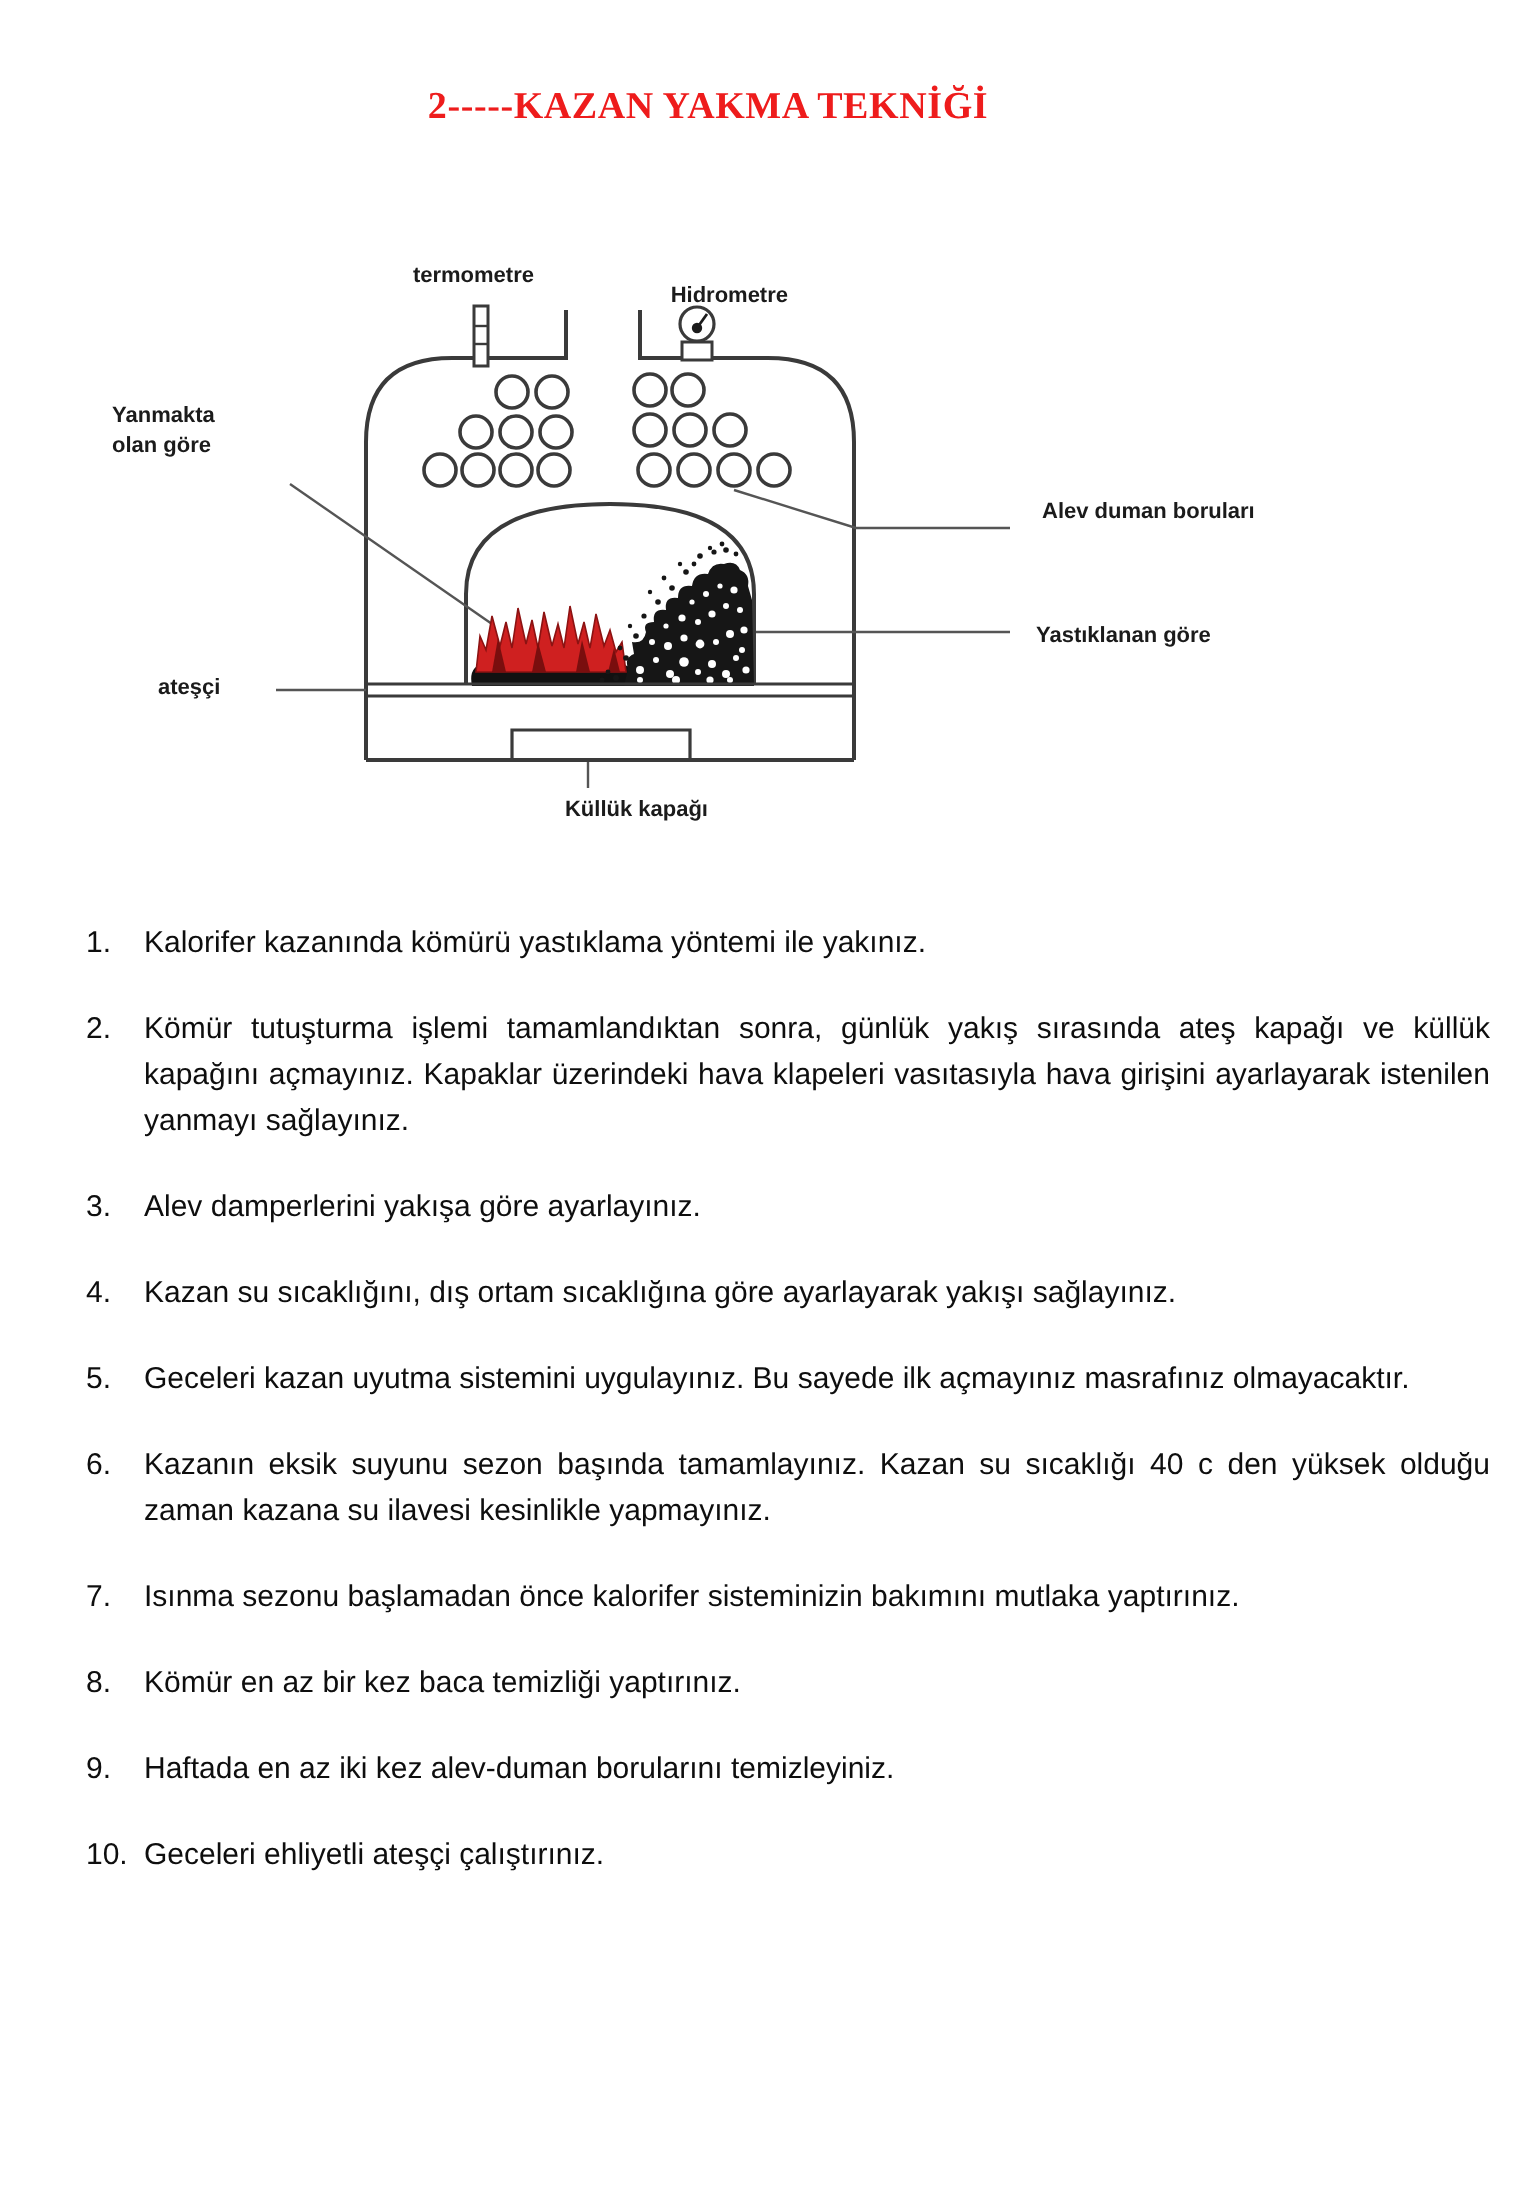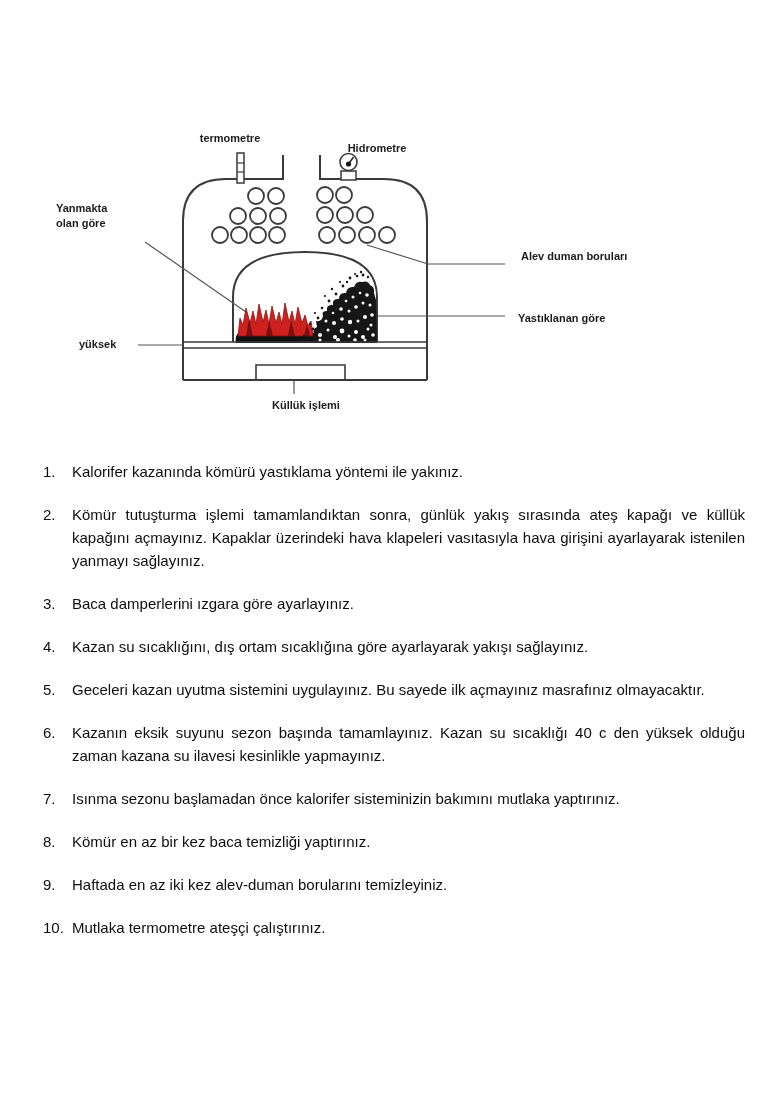--- a/index.html
+++ b/index.html
@@ -25,37 +25,38 @@
   }
   .diagram-svg{position:absolute;left:50px;top:125px;}
   .dlabel{
     position:absolute;
     font-size:11px;
     font-weight:bold;
     color:#1b1b1b;
     line-height:15px;
     white-space:nowrap;
   }
-  .dlabel.center{text-align:center;}
+  .dlabel.center{text-align:right;}
   .instructions{
     position:absolute;
     left:43px;top:460px;width:702px;
     font-size:15px;
     line-height:23px;
     color:#0e0e0e;
   }
   .item{display:flex;margin-bottom:20px;}
   .item .num{flex:0 0 29px;}
   .item .txt{flex:1;text-align:justify;}
 </style>
 </head>
 <body>
 
 <div class="page">
 
+  <div class="doc-title" style="color:#ee1c1c;">2-----KAZAN YAKMA TEKNİĞİ</div>
 
   <div class="diagram-wrap">
 
     <svg class="diagram-svg" width="620" height="312" viewBox="0 0 620 312">
 
       <path d="M 133 255 L 133 96 Q 133 54 176 54 L 233 54 L 233 30" fill="none" stroke="#3a3a3a" stroke-width="2"></path>
       <path d="M 270 30 L 270 54 L 334 54 Q 377 54 377 96 L 377 255" fill="none" stroke="#3a3a3a" stroke-width="2"></path>
 
       <g>
         <rect x="187" y="28" width="7" height="30" fill="#ffffff" stroke="#3a3a3a" stroke-width="1.5"></rect>
@@ -174,43 +175,43 @@
       <g stroke="#3a3a3a" stroke-width="1.6">
         <line x1="133" y1="217" x2="377" y2="217"></line>
         <line x1="133" y1="223" x2="377" y2="223"></line>
       </g>
 
       <line x1="133" y1="255" x2="377" y2="255" stroke="#3a3a3a" stroke-width="2"></line>
       <path d="M 206 255 L 206 240 L 295 240 L 295 255" fill="none" stroke="#3a3a3a" stroke-width="1.6"></path>
     </svg>
 
     <div class="dlabel center" style="left:193px;top:131px;width:74px;">termometre</div>
-    <div class="dlabel center" style="left:338px;top:141px;width:78px;">Hidrometre</div>
+    <div class="dlabel center" style="left:316px;top:141px;width:78px;">Hidrometre</div>
     <div class="dlabel" style="left:56px;top:201px;">
       <div>Yanmakta</div>
       <div>olan göre</div>
     </div>
     <div class="dlabel" style="left:521px;top:249px;">Alev duman boruları</div>
     <div class="dlabel" style="left:518px;top:311px;">Yastıklanan göre</div>
-    <div class="dlabel" style="left:79px;top:337px;">yüksek</div>
-    <div class="dlabel center" style="left:258px;top:398px;width:96px;">Küllük işlemi</div>
+    <div class="dlabel" style="left:79px;top:337px;">ateşçi</div>
+    <div class="dlabel center" style="left:258px;top:398px;width:96px;">Küllük kapağı</div>
   </div>
 
   <div class="instructions">
     <div class="item">
       <span class="num">1.</span>
       <span class="txt">Kalorifer kazanında kömürü yastıklama yöntemi ile yakınız.</span>
     </div>
     <div class="item">
       <span class="num">2.</span>
       <span class="txt">Kömür tutuşturma işlemi tamamlandıktan sonra, günlük yakış sırasında ateş kapağı ve küllük kapağını açmayınız. Kapaklar üzerindeki hava klapeleri vasıtasıyla hava girişini ayarlayarak istenilen yanmayı sağlayınız.</span>
     </div>
     <div class="item">
       <span class="num">3.</span>
-      <span class="txt">Baca damperlerini ızgara göre ayarlayınız.</span>
+      <span class="txt">Alev damperlerini yakışa göre ayarlayınız.</span>
     </div>
     <div class="item">
       <span class="num">4.</span>
       <span class="txt">Kazan su sıcaklığını, dış ortam sıcaklığına göre ayarlayarak yakışı sağlayınız.</span>
     </div>
     <div class="item">
       <span class="num">5.</span>
       <span class="txt">Geceleri kazan uyutma sistemini uygulayınız. Bu sayede ilk açmayınız masrafınız olmayacaktır.</span>
     </div>
     <div class="item">
@@ -224,17 +225,17 @@
     <div class="item">
       <span class="num">8.</span>
       <span class="txt">Kömür en az bir kez baca temizliği yaptırınız.</span>
     </div>
     <div class="item">
       <span class="num">9.</span>
       <span class="txt">Haftada en az iki kez alev-duman borularını temizleyiniz.</span>
     </div>
     <div class="item">
       <span class="num">10.</span>
-      <span class="txt">Mutlaka termometre ateşçi çalıştırınız.</span>
+      <span class="txt">Geceleri ehliyetli ateşçi çalıştırınız.</span>
     </div>
   </div>
 
 </div>
 
 </body></html>

